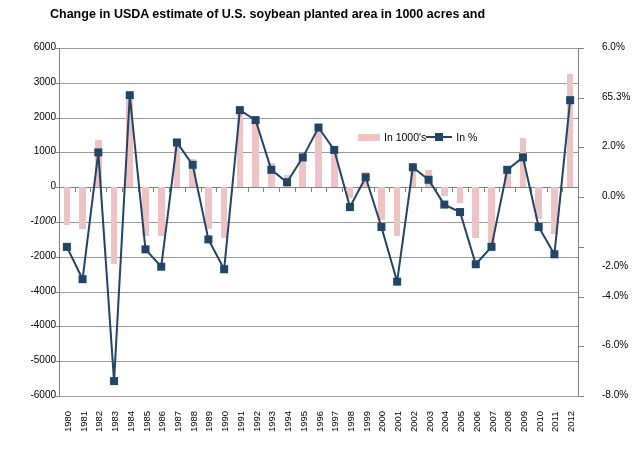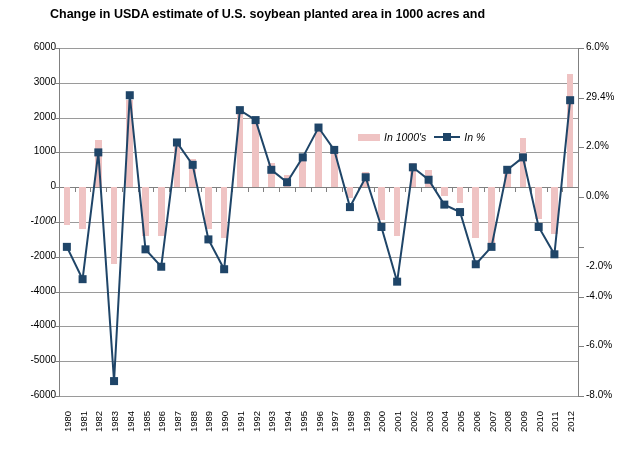--- a/index.html
+++ b/index.html
@@ -11,32 +11,32 @@
   
   .plot{position:absolute;left:59px;top:48px;width:519px;height:348px;}
   .plot-border-l{position:absolute;left:59px;top:48px;width:1px;height:348px;background:#808080;}
   .plot-border-r{position:absolute;left:578px;top:48px;width:1px;height:348px;background:#808080;}
   .plot-border-b{position:absolute;left:59px;top:396px;width:520px;height:1px;background:#808080;}
 
   .gridline{position:absolute;left:0;width:519px;height:1px;background:#9a9a9a;}
   .zeroline{position:absolute;left:0;width:519px;height:1px;background:#808080;}
 
   .ytick-l{position:absolute;right:584px;text-align:right;font-size:10px;color:#000;transform:translateY(-7px);white-space:nowrap;}
-  .ytick-r{position:absolute;left:586px;text-align:left;font-size:10px;color:#000;transform:translateY(-7px);white-space:nowrap;}
+  .ytick-r{position:absolute;left:602px;text-align:left;font-size:10px;color:#000;transform:translateY(-7px);white-space:nowrap;}
   .tickmark-l{position:absolute;left:54px;width:6px;height:1px;background:#808080;}
   .tickmark-r{position:absolute;left:578px;width:6px;height:1px;background:#808080;}
 
   .xtickmark{position:absolute;top:195px;width:1px;height:5px;background:#808080;}
 
   .bar{position:absolute;background:#efc3c3;}
   svg.line-layer{position:absolute;left:59px;top:48px;width:519px;height:348px;overflow:visible;}
 
   .xlabel{position:absolute;top:400px;font-size:9.5px;color:#000;writing-mode:vertical-rl;transform:rotate(180deg);transform-origin:center;letter-spacing:0px;height:32px;text-align:left;}
 
-  .legend{position:absolute;left:358px;top:131px;display:flex;align-items:center;gap:8px;font-size:10.5px;color:#000;font-style:italic;}
+  .legend{position:absolute;left:358px;top:131px;display:flex;align-items:center;gap:0;font-size:10.5px;color:#000;}
   .legend-item{display:flex;align-items:center;gap:4px;}
   .legend-swatch-bar{width:22px;height:7px;background:#efc3c3;display:inline-block;}
   .legend-swatch-line{width:26px;height:10px;position:relative;display:inline-block;}
   .legend-swatch-line .ln{position:absolute;left:0;top:4px;width:26px;height:2px;background:#1f4568;}
   .legend-swatch-line .mk{position:absolute;left:9px;top:1px;width:8px;height:8px;background:#1f4568;}
 
   .copyright{position:absolute;left:176px;top:382px;font-size:11px;font-weight:bold;color:#000;}
 
   .logo{position:absolute;left:463px;top:349px;width:112px;height:42px;}
   .logo-circle{position:absolute;left:0;top:6px;width:29px;height:29px;border-radius:50%;border:2.5px solid #e2602a;box-sizing:border-box;}
@@ -203,21 +203,21 @@
       <div class="ytick-l" style="top: 326.4px;">-4000</div>
       <div class="tickmark-l" style="top: 326.4px;"></div>
       <div class="ytick-l" style="top: 361.2px;">-5000</div>
       <div class="tickmark-l" style="top: 361.2px;"></div>
       <div class="ytick-l" style="top: 396px;">-6000</div>
       <div class="tickmark-l" style="top: 396px;"></div>
     </div>
   <div id="yticks-right">
       <div class="ytick-r" style="top: 48px;">6.0%</div>
       <div class="tickmark-r" style="top: 48px;"></div>
-      <div class="ytick-r" style="top: 97.7143px;">29.4%</div>
+      <div class="ytick-r" style="top: 97.7143px;">65.3%</div>
       <div class="tickmark-r" style="top: 97.7143px;"></div>
       <div class="ytick-r" style="top: 147.429px;">2.0%</div>
       <div class="tickmark-r" style="top: 147.429px;"></div>
       <div class="ytick-r" style="top: 197.143px;">0.0%</div>
       <div class="tickmark-r" style="top: 197.143px;"></div>
       <div class="ytick-r" style="top: 246.857px; margin-top: 20px;">-2.0%</div>
       <div class="tickmark-r" style="top: 246.857px;"></div>
       <div class="ytick-r" style="top: 296.571px;">-4.0%</div>
       <div class="tickmark-r" style="top: 296.571px;"></div>
       <div class="ytick-r" style="top: 346.286px;">-6.0%</div>

